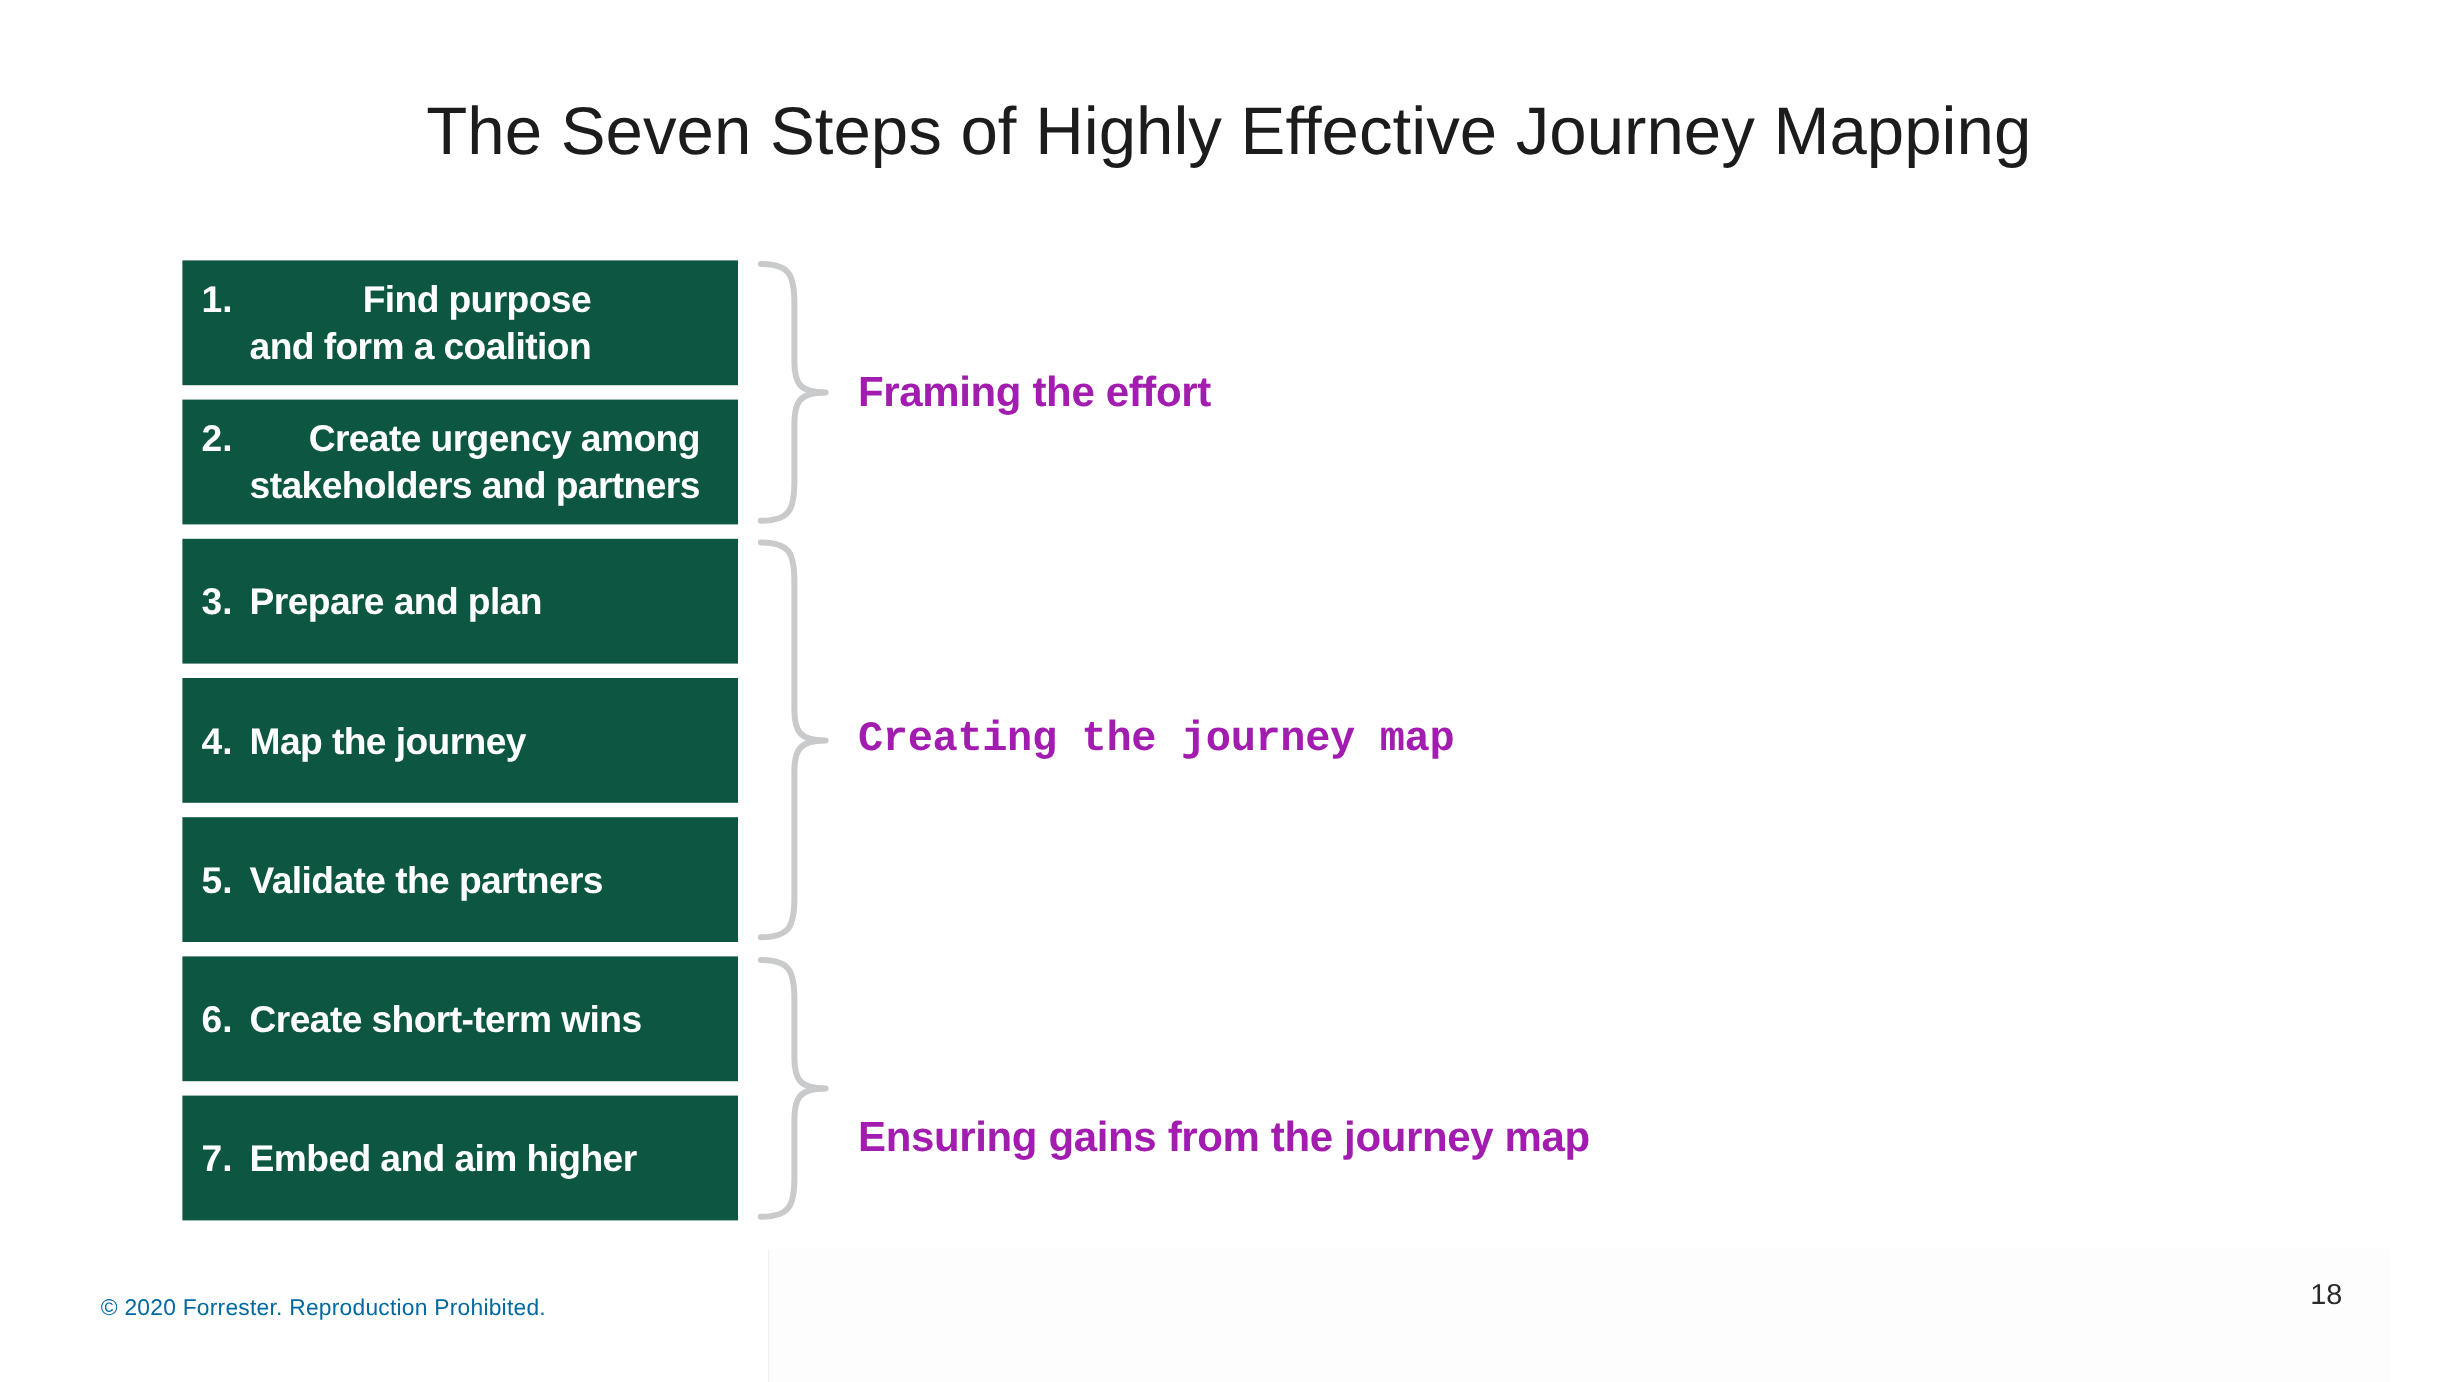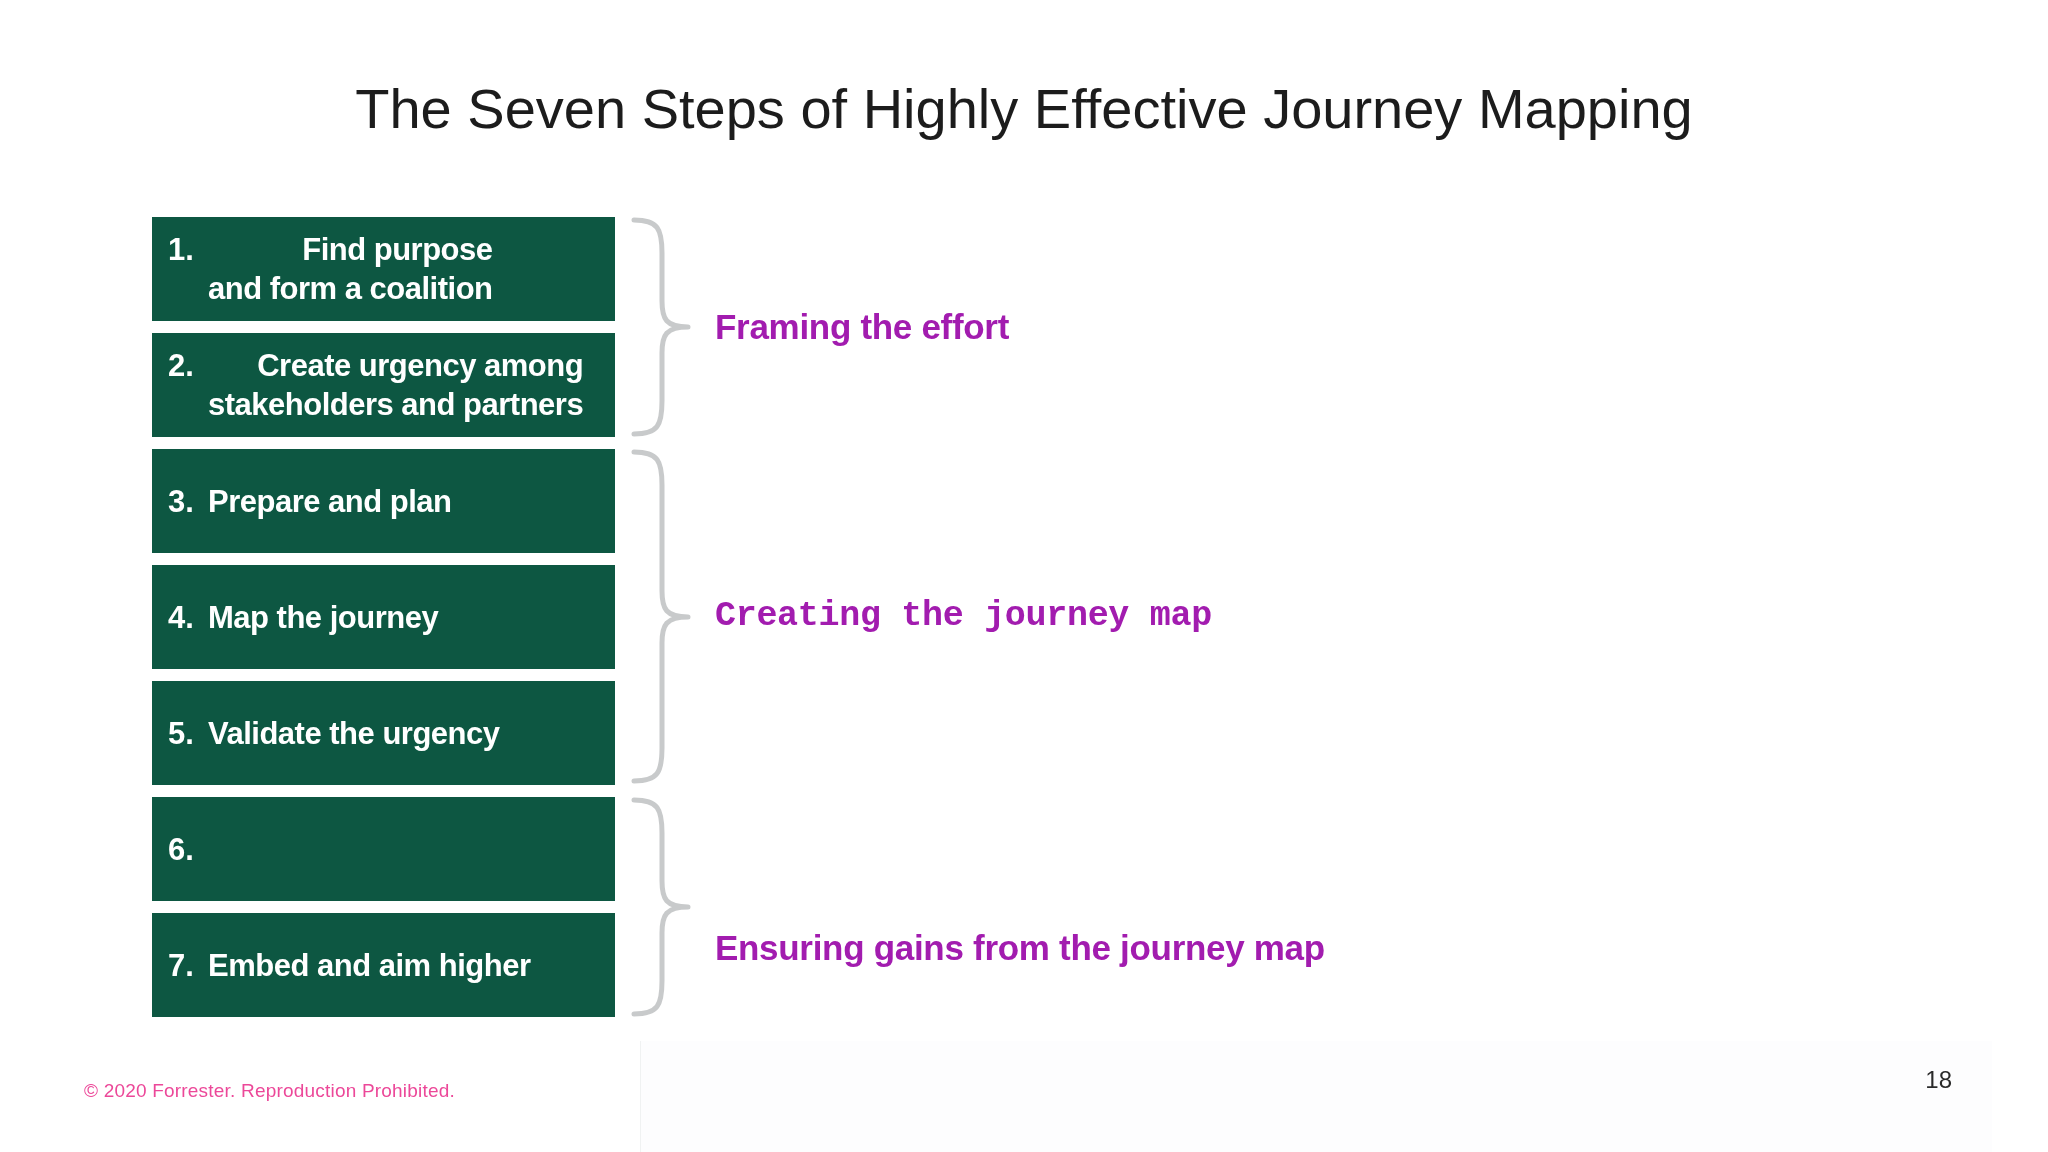--- a/index.html
+++ b/index.html
@@ -101,21 +101,21 @@
   .label-1 { top: 328px; }
   .label-2 { top: 617px; font-family: Liberation Mono, monospace; }
   .label-3 { top: 949px; }
 
   
   .footer-copyright {
     position: absolute;
     left: 84px;
     top: 1080px;
     font-size: 19px;
-    color: #ec4899;
+    color: #0369a1;
     letter-spacing: 0.2px;
   }
   .page-number {
     position: absolute;
     right: 40px;
     top: 1066px;
     font-size: 24px;
     color: #2b2b2b;
   }
 
@@ -165,27 +165,28 @@
   <div class="step-box box-4">
     <div class="step-row">
       <span class="step-num">4.</span>
       <span class="step-text">Map the journey</span>
     </div>
   </div>
 
   <div class="step-box box-5">
     <div class="step-row">
       <span class="step-num">5.</span>
-      <span class="step-text">Validate the urgency</span>
+      <span class="step-text">Validate the partners</span>
     </div>
   </div>
 
   <div class="step-box box-6">
     <div class="step-row">
       <span class="step-num">6.</span>
+      <span class="step-text">Create short-term wins</span>
     </div>
   </div>
 
   <div class="step-box box-7">
     <div class="step-row">
       <span class="step-num">7.</span>
       <span class="step-text">Embed and aim higher</span>
     </div>
   </div>
 

